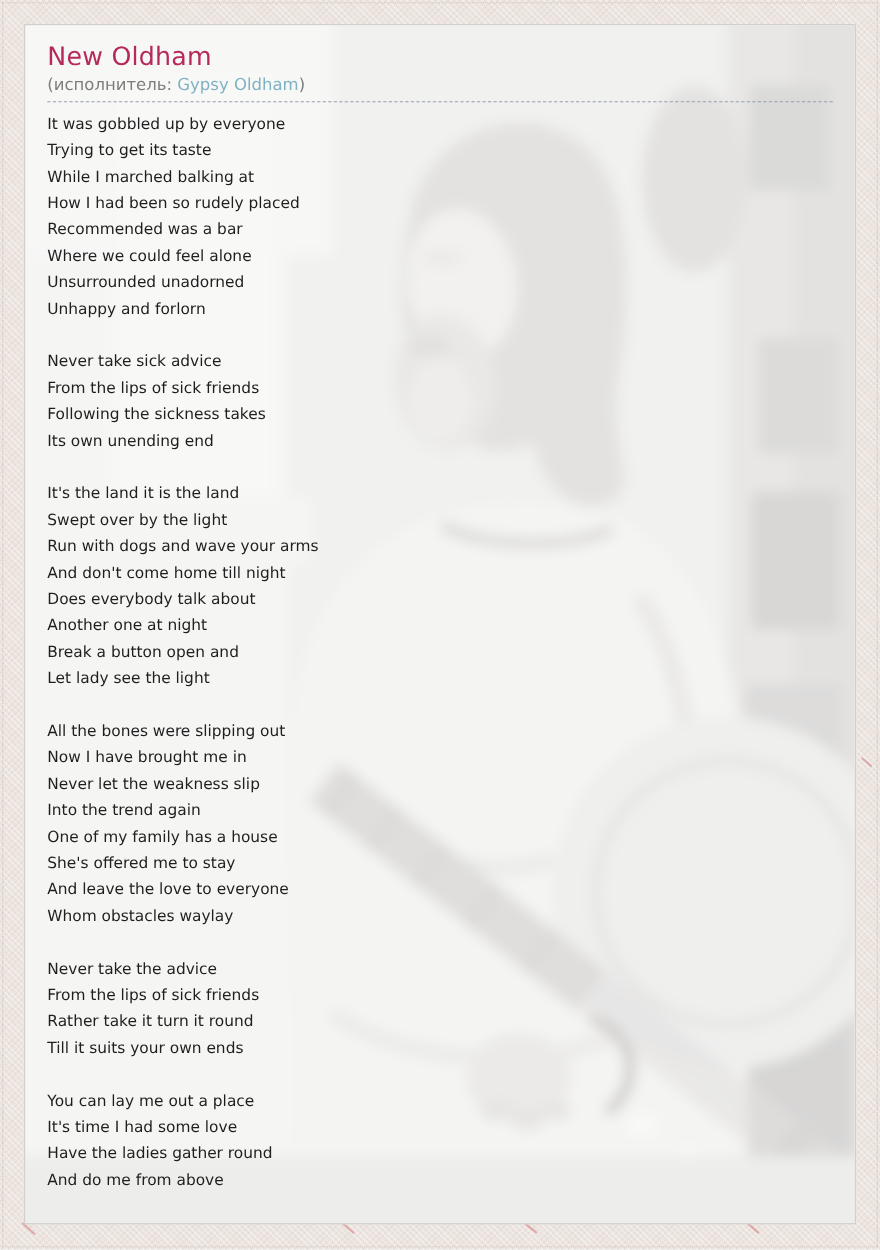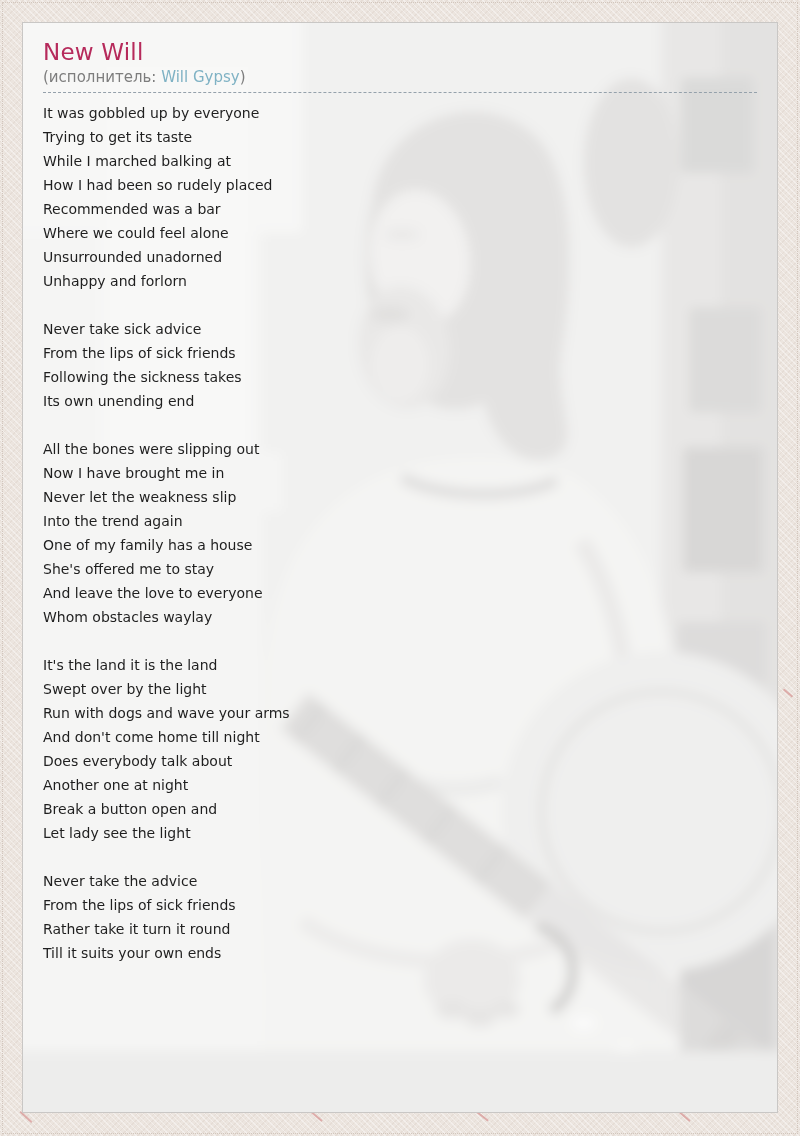--- a/index.html
+++ b/index.html
@@ -135,26 +135,27 @@
       <ellipse cx="484" cy="988" rx="14" ry="9" fill="#e6e5e4"></ellipse>
       <path d="M 515 905 C 555 915 565 965 530 990" stroke="#d0cfce" stroke-width="10" fill="none"></path>
       <ellipse cx="562" cy="1002" rx="12" ry="7" fill="#fbfbfb"></ellipse>
       <ellipse cx="604" cy="1032" rx="12" ry="7" fill="#fbfbfb"></ellipse>
       <ellipse cx="652" cy="1042" rx="10" ry="6" fill="#fbfbfb"></ellipse>
       <rect x="-30" y="1030" width="816" height="91" fill="#ededec"></rect>
     </g>
   </svg>
 
   <div class="content">
-    <h1 class="title">New Will</h1>
+    <h1 class="title">New Oldham</h1>
     <div class="subtitle">
-      <span>(исполнитель: </span><a class="artist-link">Will Gypsy</a><span>)</span>
+      <span>(исполнитель: </span><a class="artist-link">Gypsy Oldham</a><span>)</span>
     </div>
     <div class="lyrics">
         <p class="stanza">It was gobbled up by everyone<br>Trying to get its taste<br>While I marched balking at<br>How I had been so rudely placed<br>Recommended was a bar<br>Where we could feel alone<br>Unsurrounded unadorned<br>Unhappy and forlorn</p>
         <p class="stanza">Never take sick advice<br>From the lips of sick friends<br>Following the sickness takes<br>Its own unending end</p>
+        <p class="stanza">It's the land it is the land<br>Swept over by the light<br>Run with dogs and wave your arms<br>And don't come home till night<br>Does everybody talk about<br>Another one at night<br>Break a button open and<br>Let lady see the light</p>
         <p class="stanza">All the bones were slipping out<br>Now I have brought me in<br>Never let the weakness slip<br>Into the trend again<br>One of my family has a house<br>She's offered me to stay<br>And leave the love to everyone<br>Whom obstacles waylay</p>
-        <p class="stanza">It's the land it is the land<br>Swept over by the light<br>Run with dogs and wave your arms<br>And don't come home till night<br>Does everybody talk about<br>Another one at night<br>Break a button open and<br>Let lady see the light</p>
         <p class="stanza">Never take the advice<br>From the lips of sick friends<br>Rather take it turn it round<br>Till it suits your own ends</p>
+        <p class="stanza">You can lay me out a place<br>It's time I had some love<br>Have the ladies gather round<br>And do me from above</p>
       </div>
   </div>
 
 </div>
 
 </body></html>

